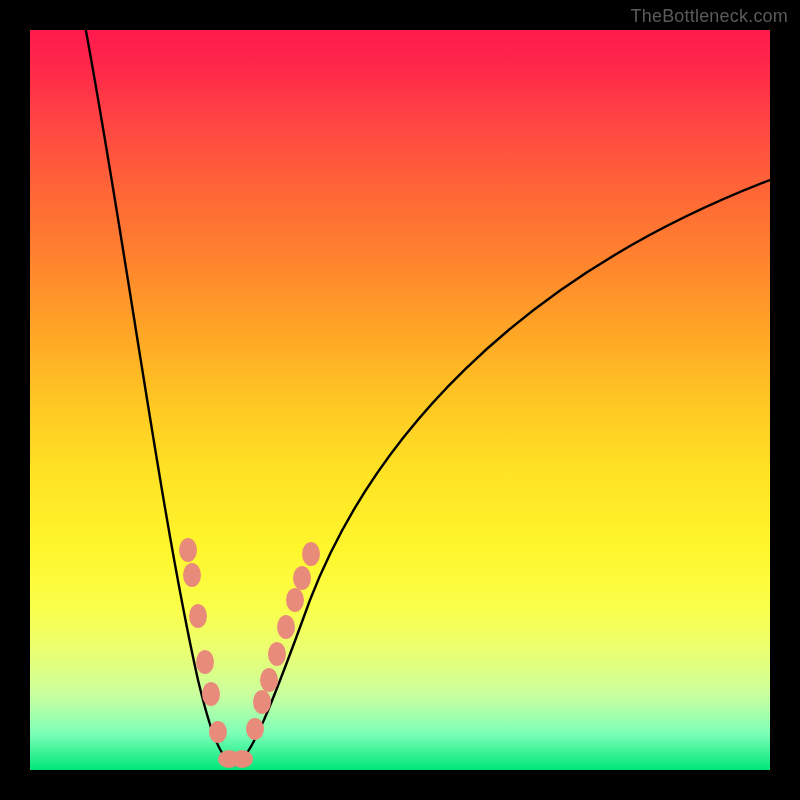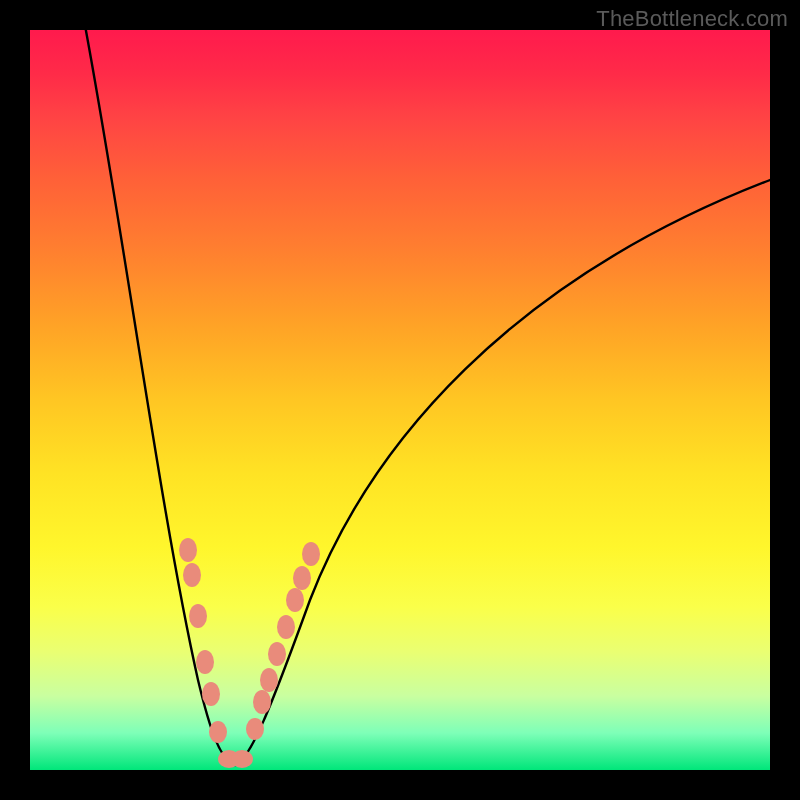--- a/index.html
+++ b/index.html
@@ -30,21 +30,21 @@
       #c9ffa0 90%,
       #7effb8 95%,
       #00e67a 100%
     );
   }
   svg.curve { position: absolute; inset: 0; width: 100%; height: 100%; }
   .watermark {
     position: absolute;
     top: 6px; right: 12px;
     font-family: Arial, Helvetica, sans-seri;
-    font-size: 22px;
+    font-size: 18px;
     font-weight: 500;
     color: #5a5a5a;
     letter-spacing: 0.2px;
     user-select: none;
   }
 </style>
 </head>
 <body>
 
 <div class="frame">

